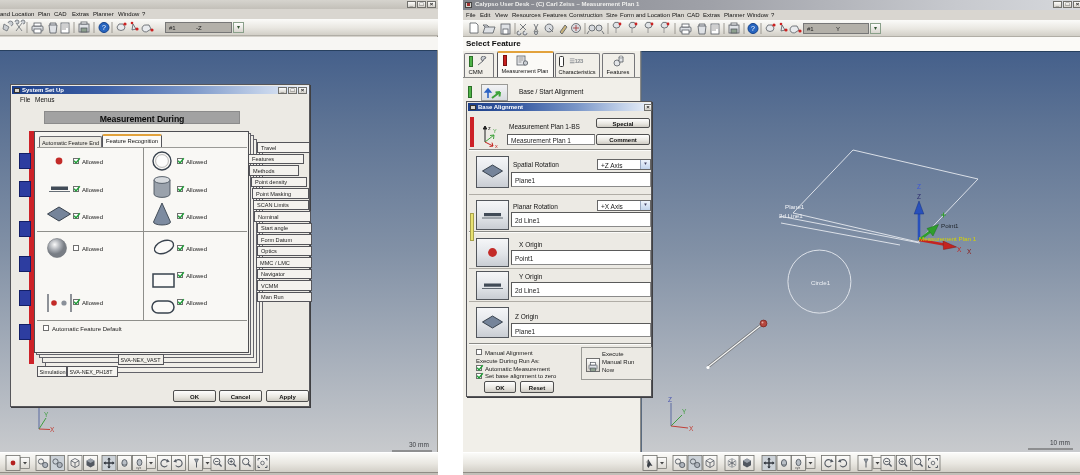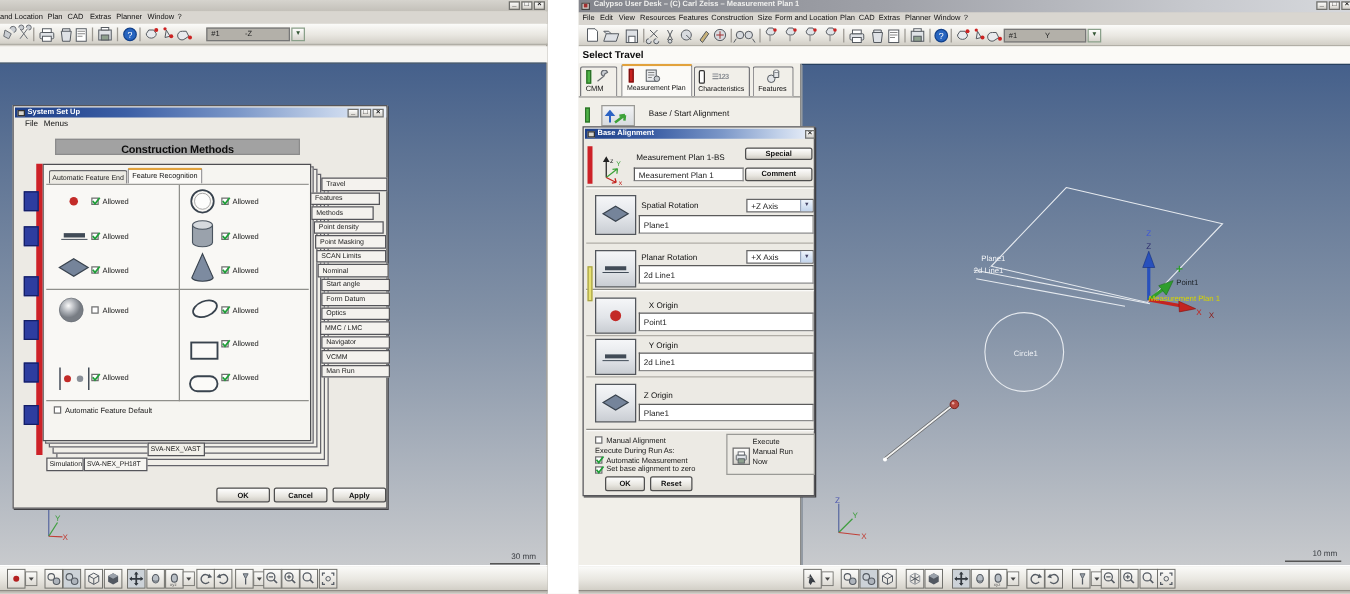--- a/index.html
+++ b/index.html
@@ -102,21 +102,21 @@
 <div class="abs" id="ldlg" style="left:10px;top:84px;width:300px;height:323px;background:#eceae4;border:1px solid #56565a;box-shadow:1px 1px 0 #3f3f42;">
   <div class="abs tbblue" style="left:1px;top:1px;width:297px;height:8px;">
     <div class="abs" style="left:2px;top:1.5px;width:6px;height:5px;background:#d8d5ce;border:0.5px solid #333;"></div>
     <span class="abs" style="left:10px;top:0.5px;font-size:6px;font-weight:bold;color:#fff;">System Set Up</span>
     <div class="abs mini" style="left:266px;top:0.5px;">_</div>
     <div class="abs mini" style="left:276px;top:0.5px;">□</div>
     <div class="abs mini" style="left:286px;top:0.5px;">×</div>
   </div>
   <span class="abs t65" style="left:9px;top:11px;">File</span>
   <span class="abs t65" style="left:24px;top:11px;">Menus</span>
-  <div class="abs" style="left:33px;top:26px;width:196px;height:13px;background:#a2a2a2;border:1px solid #8b8b8b;text-align:center;font-size:8.7px;font-weight:bold;color:#0c0c0c;padding-top:2px;letter-spacing:-0.1px;">Construction Methods</div>
+  <div class="abs" style="left:33px;top:26px;width:196px;height:13px;background:#a2a2a2;border:1px solid #8b8b8b;text-align:center;font-size:8.7px;font-weight:bold;color:#0c0c0c;padding-top:2px;letter-spacing:-0.1px;">Measurement During</div>
 
   <div class="abs" style="left:37px;top:62px;width:215px;height:226px;background:#f1efe9;border:1px solid #63636a;"></div>
   <div class="abs" style="left:34px;top:58px;width:215px;height:225px;background:#f1efe9;border:1px solid #63636a;"></div>
   <div class="abs" style="left:31px;top:54px;width:215px;height:224px;background:#f1efe9;border:1px solid #63636a;"></div>
   <div class="abs" style="left:28px;top:50px;width:215px;height:223px;background:#f1efe9;border:1px solid #63636a;"></div>
   <div class="abs" style="left:25px;top:48px;width:215px;height:222px;background:#f1efe9;border:1px solid #63636a;"></div>
 
   <div class="tinytab" style="left:246px;top:57px;width:53px;height:10.5px;">Travel</div>
   <div class="tinytab" style="left:237px;top:68.5px;width:56px;height:10.5px;">Features</div>
   <div class="tinytab" style="left:238px;top:80px;width:50px;height:10.5px;">Methods</div>
@@ -351,21 +351,21 @@
    </g>
   </svg>
   <div class="abs" style="left:340px;top:3px;width:66px;height:11px;background:#b3b0a9;border:1px solid #777;font-size:6px;color:#222;">
     <span style="position:absolute;left:3px;top:2px;">#1</span>
           <span style="position:absolute;left:32px;top:2px;">Y</span>
   </div>
   <div class="abs" style="left:407px;top:3px;width:11px;height:11px;background:linear-gradient(#fdfdfc,#d8d5ce);border:1px solid #8aa08a;font-size:6px;text-align:center;color:#335533;line-height:9px;">▾</div>
  </div>
 
  <div class="abs" style="left:0;top:37px;width:617px;height:14px;background:#fbfaf7;">
-   <span style="position:absolute;left:3px;top:2px;font-size:8px;font-weight:bold;color:#0c0c0c;">Select Travel</span>
+   <span style="position:absolute;left:3px;top:2px;font-size:8px;font-weight:bold;color:#0c0c0c;">Select Feature</span>
  </div>
 
  <div class="abs" id="rview" style="left:178px;top:51px;width:439px;height:401px;background:linear-gradient(#45608b 0%,#5d7394 18%,#8291a6 50%,#c8cacd 100%);border-top:1px solid #27405f;border-left:1px solid #5a6b80;"></div>
 
  <div class="abs" style="left:0;top:51px;width:178px;height:401px;background:#f1efe9;border-right:1px solid #8a8a88;"></div>
 
  <div class="abs" style="left:0;top:77px;width:178px;height:1px;background:#8a8a88;"></div>
  <div class="abs" style="left:0.5px;top:53px;width:30px;height:24px;background:#f1efe9;border:1px solid #76767a;border-bottom:none;border-radius:2px 2px 0 0;">
    <div class="abs" style="left:4px;top:2px;width:4px;height:11px;background:#4fb347;border:0.5px solid #2c7029;"></div>
    <svg class="abs" style="left:11px;top:2px" width="12" height="11" viewBox="0 0 12 11">

